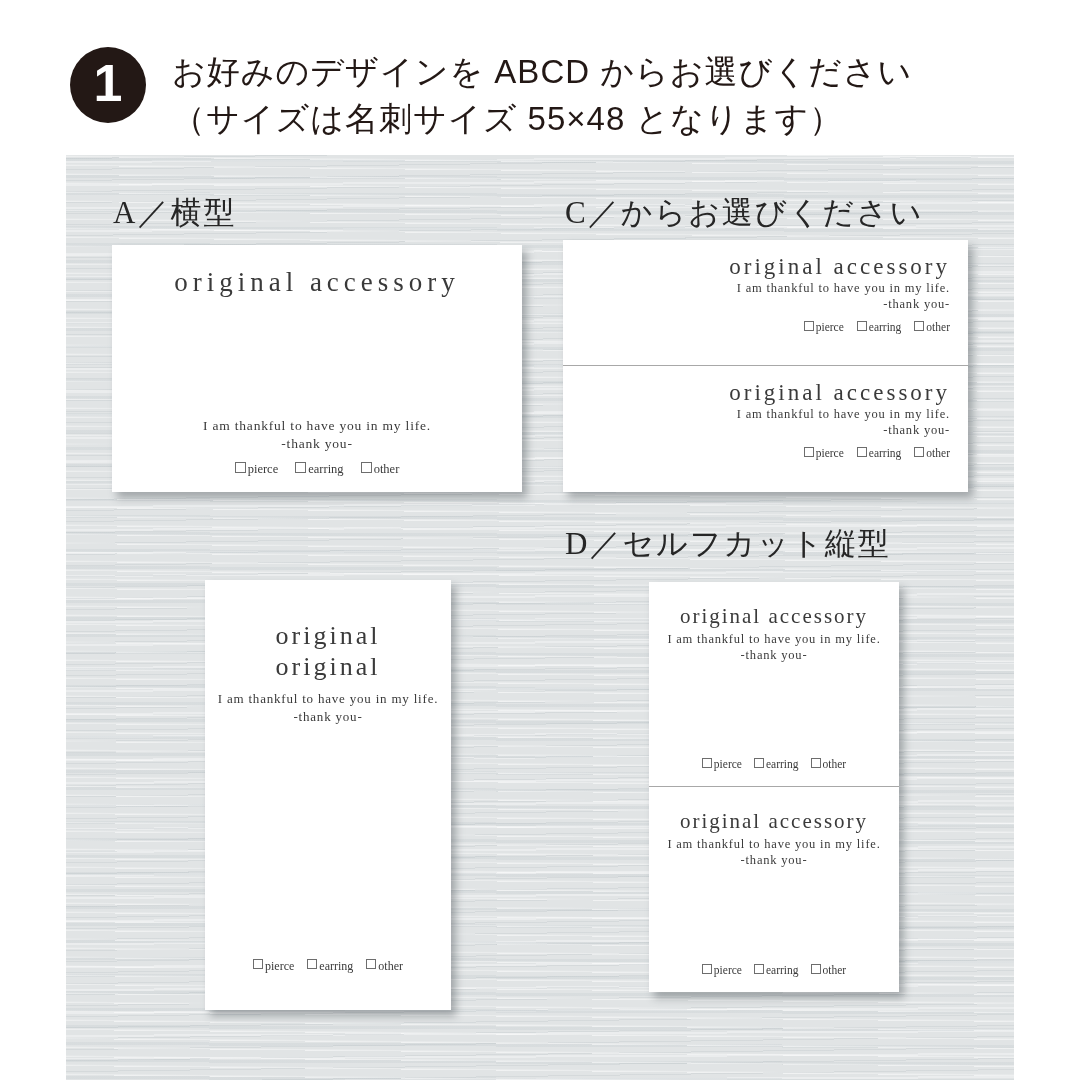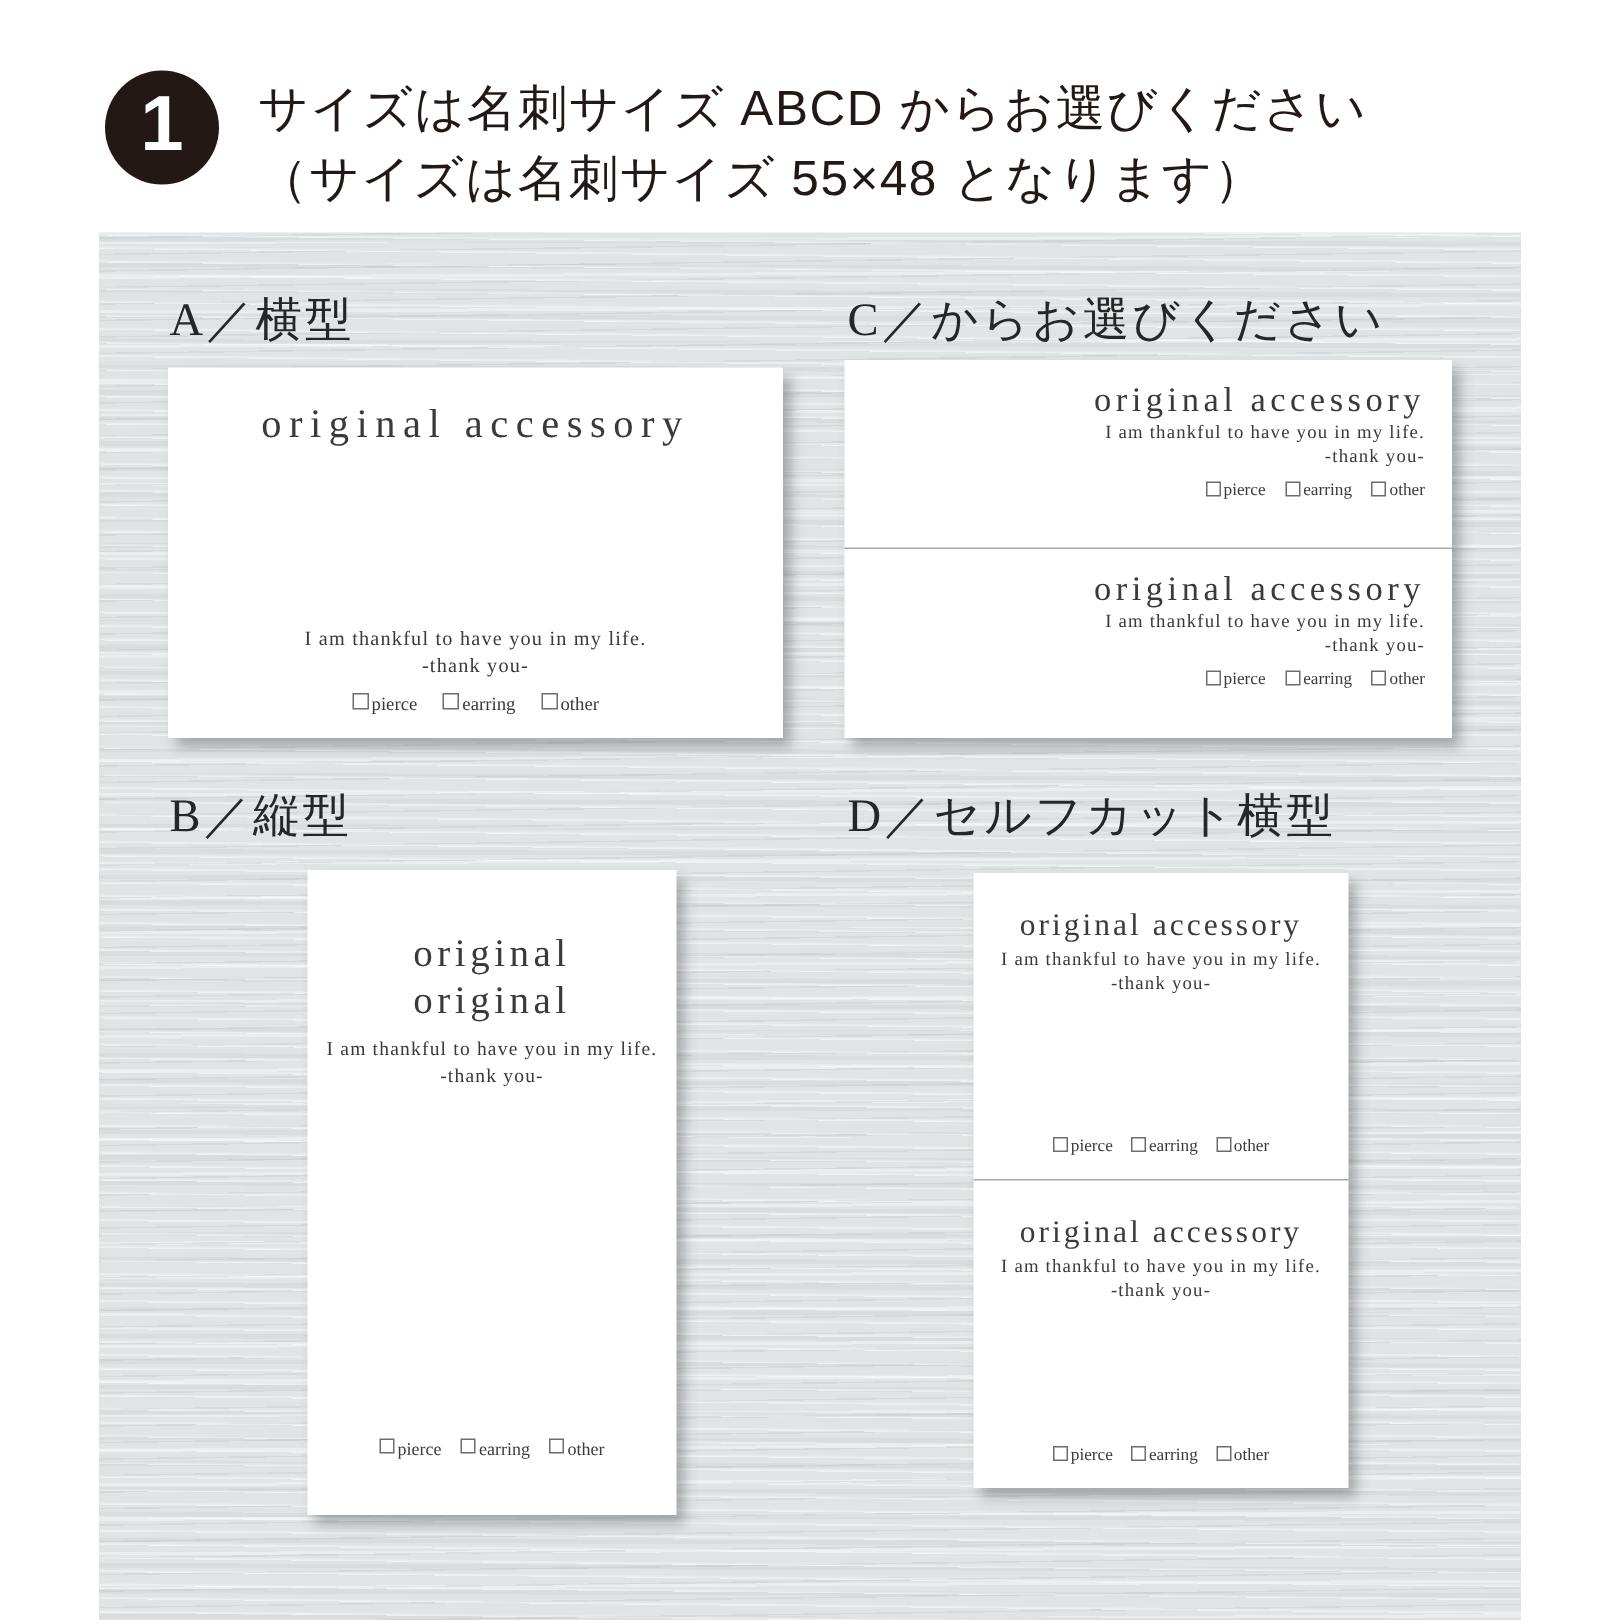--- a/index.html
+++ b/index.html
@@ -156,30 +156,29 @@
 </style>
 </head>
 <body>
 
 <div class="page">
 
   <div class="step-badge">
     <span>1</span>
   </div>
   <div class="header-text">
-    <div>サイズは名刺サイズ ABCD からお選びください</div>
+    <div>お好みのデザインを ABCD からお選びください</div>
     <div>（サイズは名刺サイズ 55×48 となります）</div>
   </div>
 
   <div class="panel">
 
     <div class="section-label label-a">A／横型</div>
     <div class="section-label label-c">C／からお選びください</div>
-    <div class="section-label label-b">B／縦型</div>
-    <div class="section-label label-d">D／セルフカット横型</div>
+    <div class="section-label label-d">D／セルフカット縦型</div>
 
     <div class="card card-a">
       <div class="brand">original accessory</div>
       <div class="spacer"></div>
       <div class="message">
         <div>I am thankful to have you in my life.</div>
         <div>-thank you-</div>
       </div>
       <div class="cbrow">
         <span class="cbitem">

